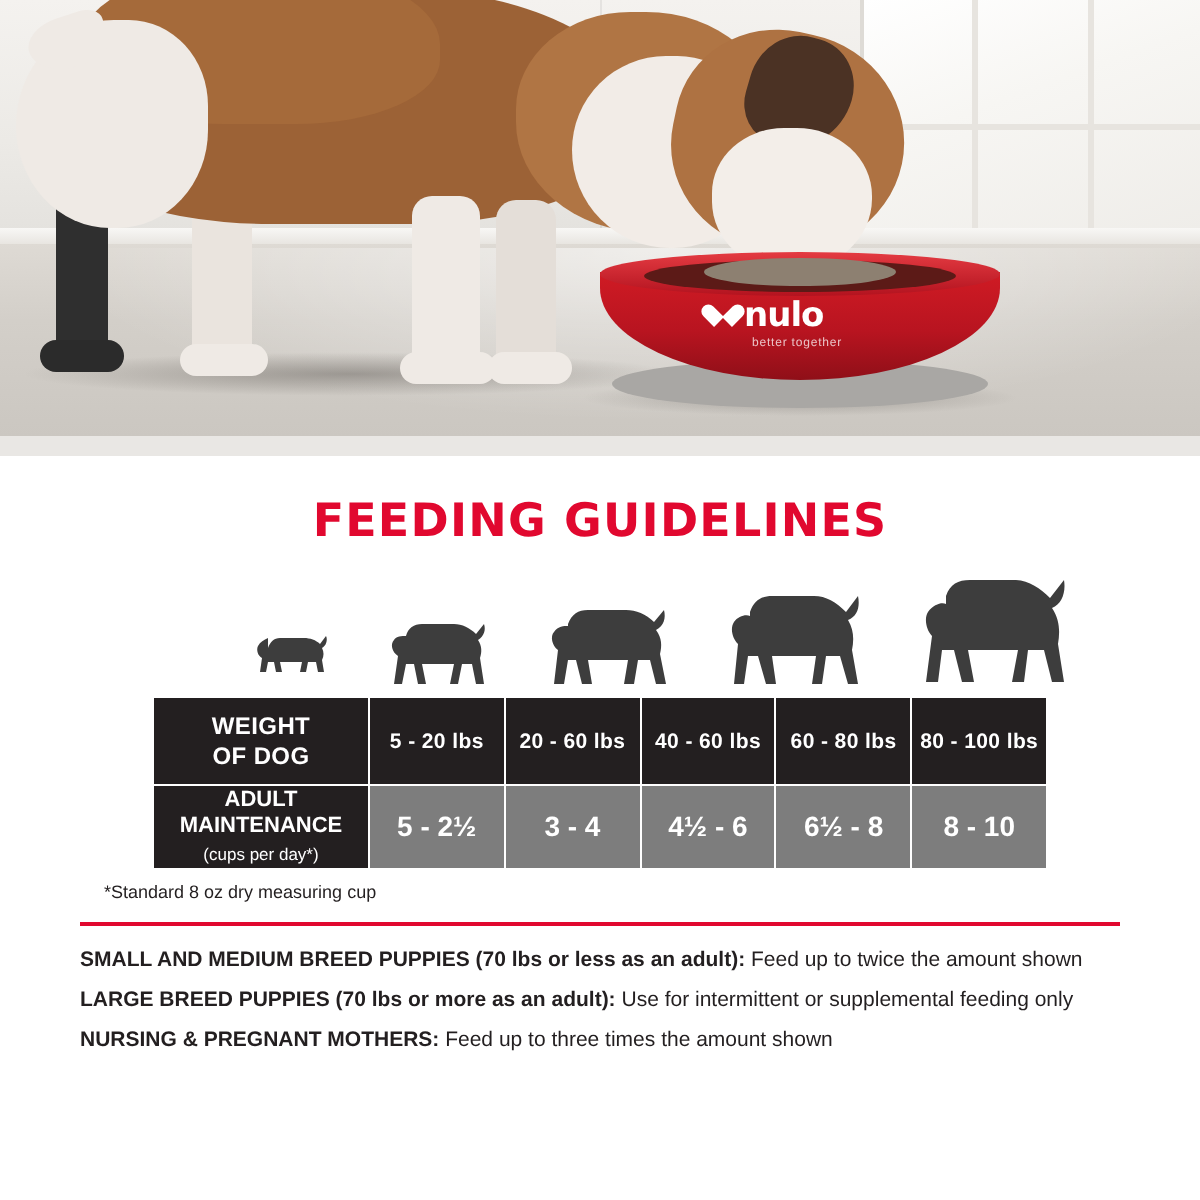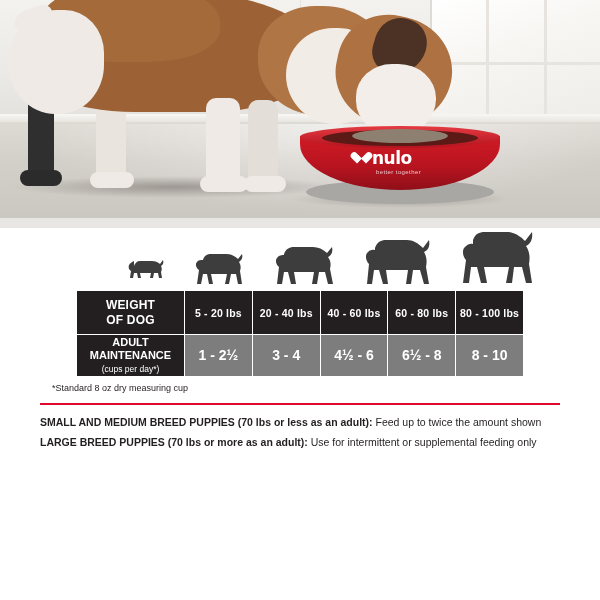--- a/index.html
+++ b/index.html
@@ -306,20 +306,21 @@
     <div class="bowl-inner"></div>
     <div class="bowl-food"></div>
     <div class="bowl-heart"></div>
     <div class="bowl-logo">nulo</div>
     <div class="bowl-tagline">better together</div>
   </div>
 </div>
 
 <div class="content">
 
+  <div class="heading">FEEDING GUIDELINES</div>
 
   <div class="sil-row">
 
     <svg class="sil" width="40" height="26" viewBox="0 0 40 26">
       <path fill="#3d3d3d" d="M7 8c1-3 3-5 6-5h12c3 0 6 1 8 3l3-4c1 2 0 5-2 6 1 2 1 4 0 6l1 6h-3l-1-5h-4l-1 5h-3l1-5H13l1 5h-3l-1-5H7l-1 5H3l1-7c-2-1-3-4-2-6 1-2 3-3 5-4z"></path>
     </svg>
 
     <svg class="sil" width="52" height="33" viewBox="0 0 52 33">
       <path fill="#3d3d3d" d="M8 9c1-4 4-6 8-6h16c4 0 8 2 11 5l4-5c1 3 0 6-3 8 2 3 2 6 1 9l2 13h-4l-2-10h-5l-2 10h-4l2-10H16l2 10h-4L12 23H8l-2 10H2l2-14c-3-2-4-6-2-8 1-2 4-2 6-2z"></path>
     </svg>
@@ -339,47 +340,50 @@
 
   <div class="table-wrap">
     <table class="guidelines">
       <tbody>
           <tr class="hdr-row">
         <th class="label">
           <span>WEIGHT</span><br>
           <span>OF DOG</span>
         </th>
         <th>5 - 20 lbs</th>
-        <th>20 - 40 lbs</th>
+        <th>20 - 60 lbs</th>
         <th>40 - 60 lbs</th>
         <th>60 - 80 lbs</th>
         <th>80 - 100 lbs</th>
       </tr>
       <tr class="data-row">
         <td class="label">
           <span>ADULT</span><br>
           <span>MAINTENANCE</span>
           <span class="sub">(cups per day*)</span>
         </td>
-        <td>1 - 2½</td>
+        <td>5 - 2½</td>
         <td>3 - 4</td>
         <td>4½ - 6</td>
         <td>6½ - 8</td>
         <td>8 - 10</td>
       </tr>
     </tbody>
       </table>
   </div>
 
   <div class="footnote">*Standard 8 oz dry measuring cup</div>
 
   <div class="divider"></div>
 
   <div class="notes">
     <p class="note">
       <b>SMALL AND MEDIUM BREED PUPPIES (70 lbs or less as an adult):</b><span> Feed up to twice the amount shown</span>
     </p>
     <p class="note">
       <b>LARGE BREED PUPPIES (70 lbs or more as an adult):</b><span> Use for intermittent or supplemental feeding only</span>
     </p>
+    <p class="note">
+      <b>NURSING &amp; PREGNANT MOTHERS:</b><span> Feed up to three times the amount shown</span>
+    </p>
   </div>
 
 </div>
 
 </body></html>

